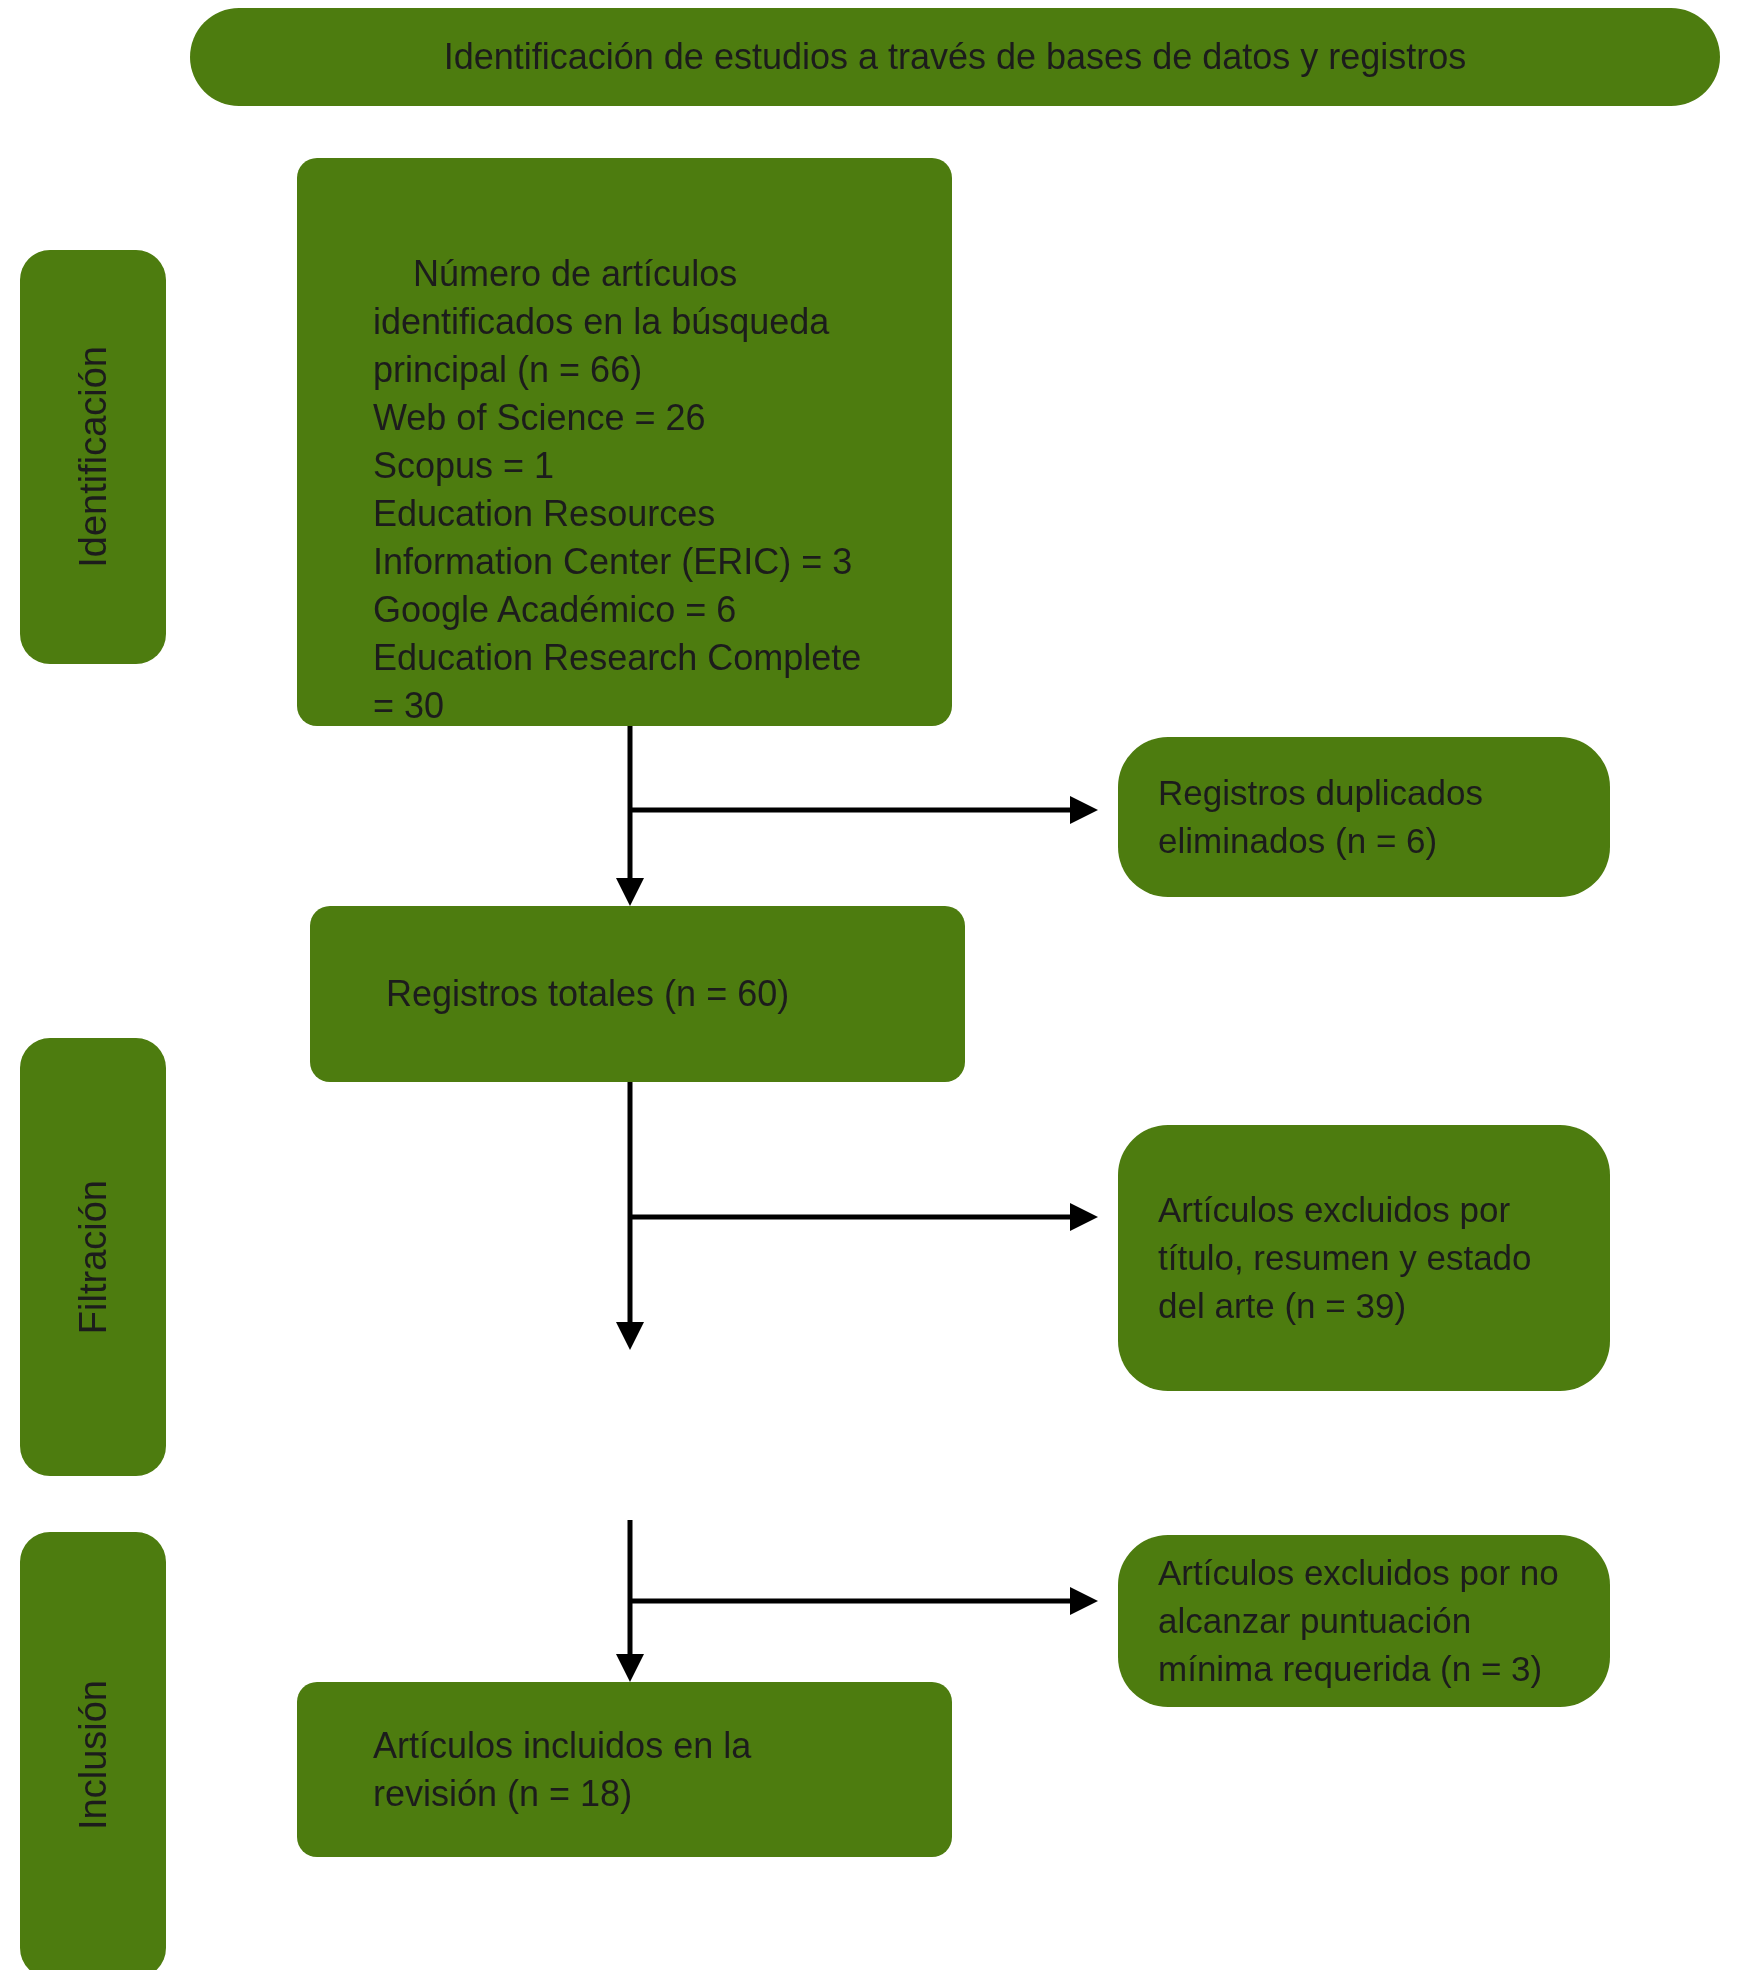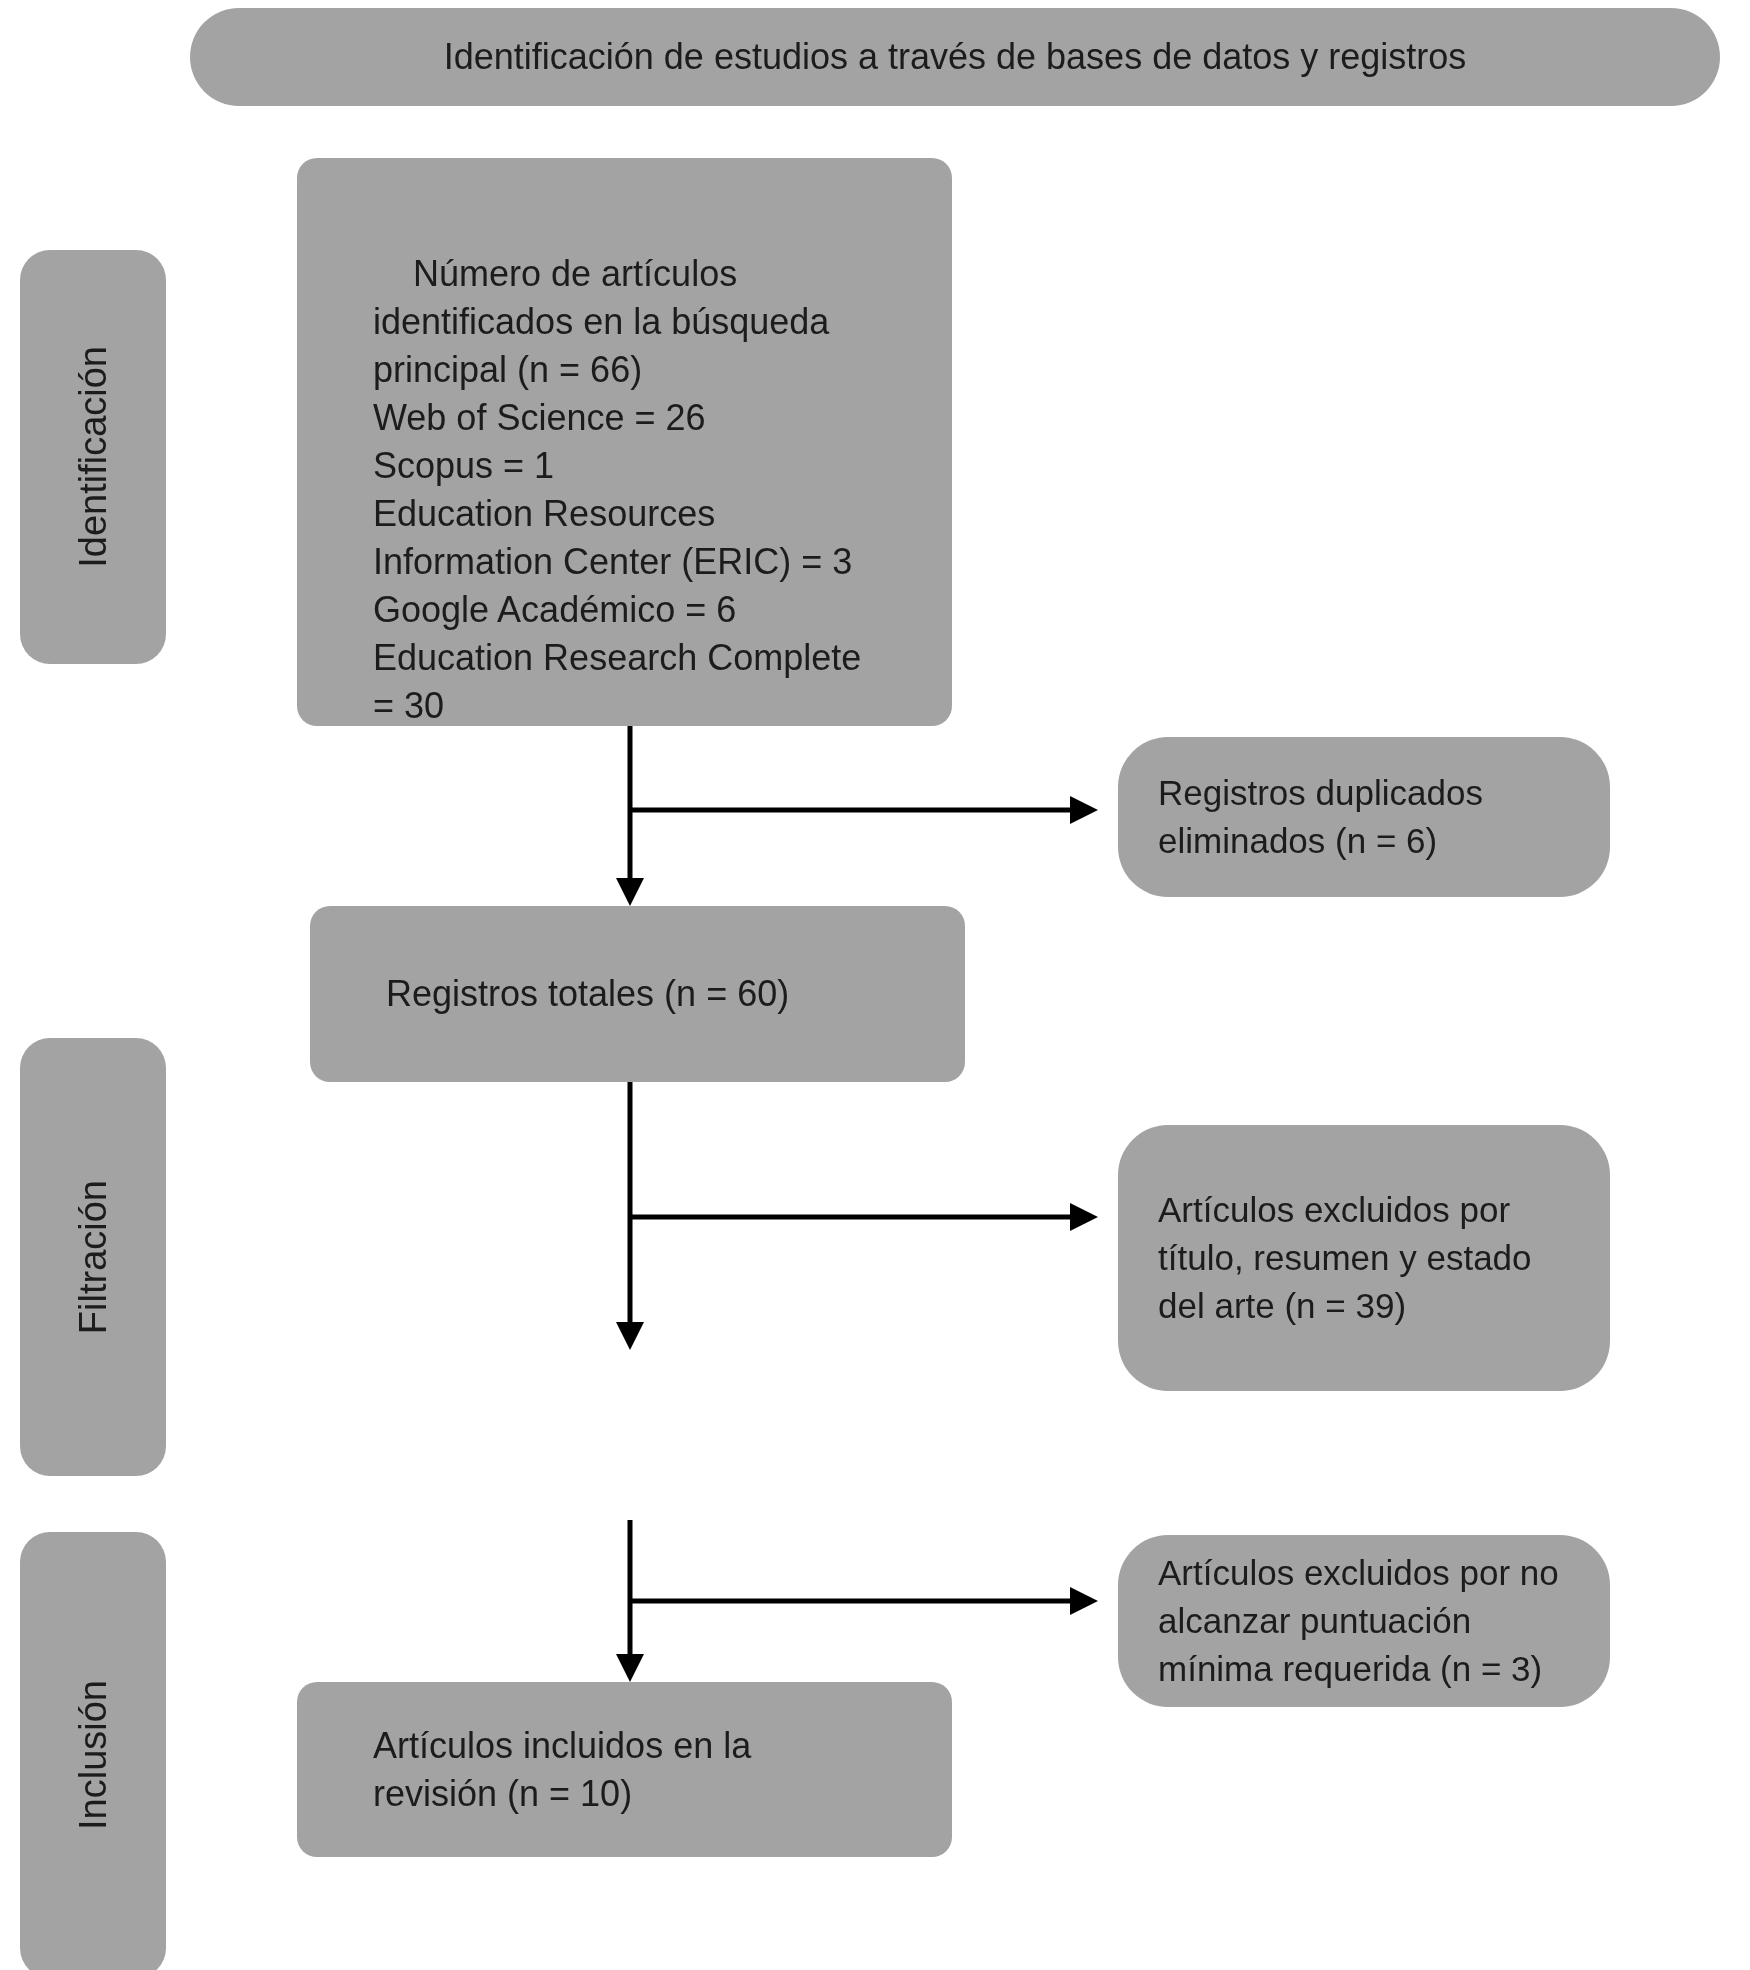--- a/index.html
+++ b/index.html
@@ -10,21 +10,21 @@
   }
   #canvas {
     position: relative;
     width: 1750px;
     height: 1970px;
     background: #ffffff;
     overflow: hidden;
   }
   .box {
     position: absolute;
-    background: #a3a3a3;
+    background: #4d7c0f;
     color: #1c1c1c;
     box-sizing: border-box;
   }
   .title-capsule {
     left: 190px; top: 8px;
     width: 1530px; height: 98px;
     border-radius: 49px;
     display: flex; align-items: center; justify-content: center;
     font-size: 36px;
   }
@@ -121,21 +121,21 @@
 Information Center (ERIC) = 3
 Google Académico = 6
 Education Research Complete
 = 30</span>
   </div>
   <div class="box main-box" id="box-totals">
     <span>Registros totales (n = 60)</span>
   </div>
   <div class="box main-box" id="box-included">
     <span>Artículos incluidos en la
-revisión (n = 10)</span>
+revisión (n = 18)</span>
   </div>
 
   <div class="box right-box" id="box-duplicates">
     <span>Registros duplicados
 eliminados (n = 6)</span>
   </div>
   <div class="box right-box" id="box-excl-screening">
     <span>Artículos excluidos por
 título, resumen y estado
 del arte (n = 39)</span>

